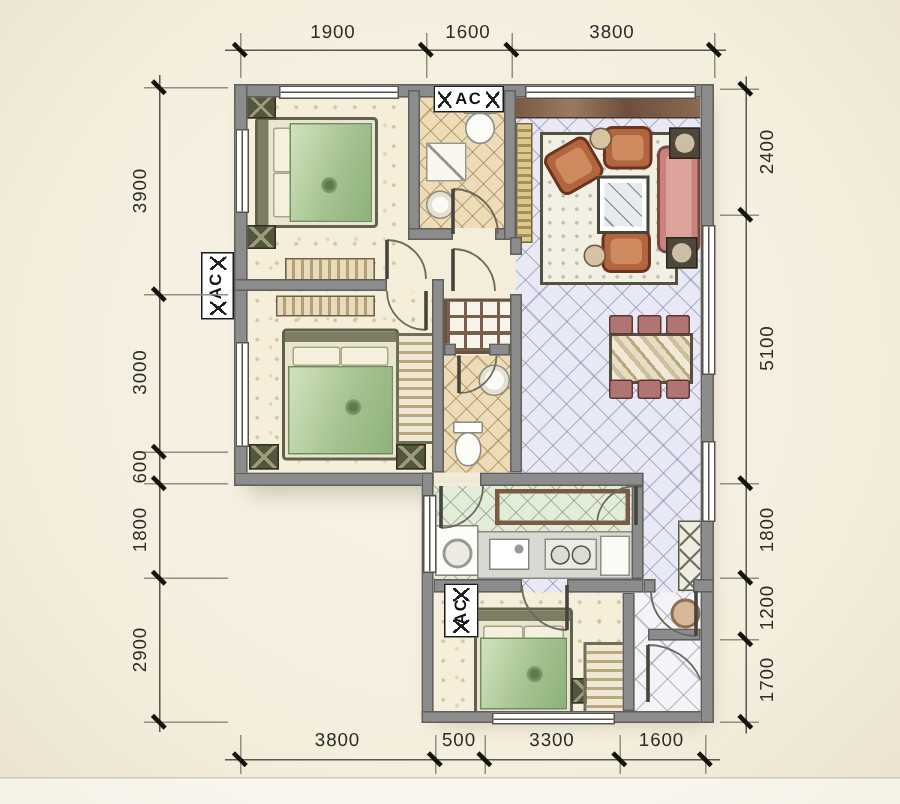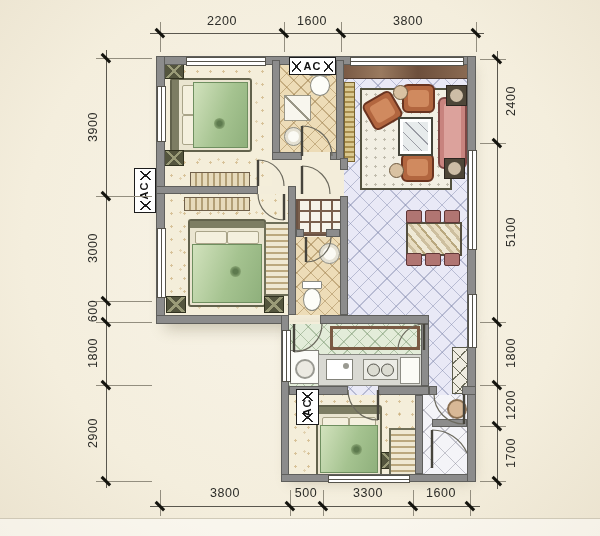--- a/index.html
+++ b/index.html
@@ -284,21 +284,21 @@
 
   <div class="dline" style="left:150px;top:33px;width:334px;height:1px"></div>
   <i class="ext" style="left:160px;top:22px;width:1px;height:30px"></i>
   <i class="ext" style="left:284px;top:22px;width:1px;height:30px"></i>
   <i class="ext" style="left:341px;top:22px;width:1px;height:30px"></i>
   <i class="ext" style="left:476px;top:22px;width:1px;height:30px"></i>
   <i class="tick" style="left:160px;top:33px"></i>
   <i class="tick" style="left:284px;top:33px"></i>
   <i class="tick" style="left:341px;top:33px"></i>
   <i class="tick" style="left:476px;top:33px"></i>
-  <div class="dlab" style="left:222px;top:21px">2200</div>
+  <div class="dlab" style="left:222px;top:21px">1900</div>
   <div class="dlab" style="left:312px;top:21px">1600</div>
   <div class="dlab" style="left:408px;top:21px">3800</div>
 
   <div class="dline" style="left:150px;top:506px;width:330px;height:1px"></div>
   <i class="ext" style="left:160px;top:490px;width:1px;height:26px"></i>
   <i class="ext" style="left:290px;top:490px;width:1px;height:26px"></i>
   <i class="ext" style="left:323px;top:490px;width:1px;height:26px"></i>
   <i class="ext" style="left:413px;top:490px;width:1px;height:26px"></i>
   <i class="ext" style="left:470px;top:490px;width:1px;height:26px"></i>
   <i class="tick" style="left:160px;top:506px"></i>

